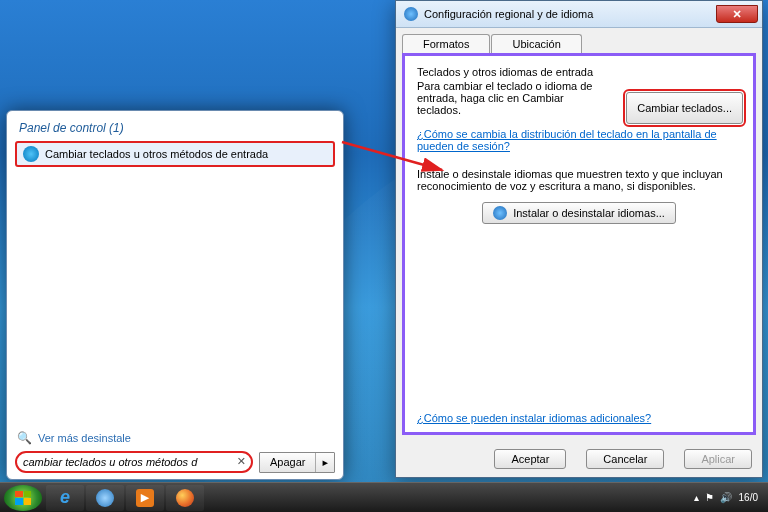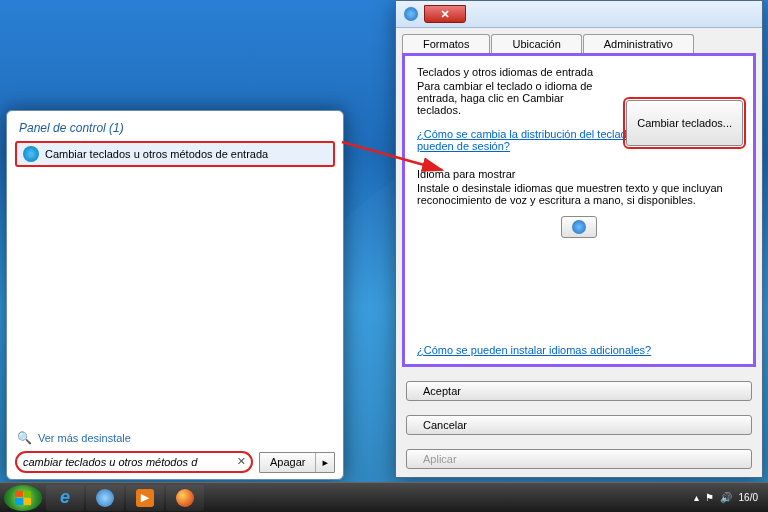--- a/index.html
+++ b/index.html
@@ -31,27 +31,27 @@
 .title-text { flex: 1; }
 .close-btn { width: 42px; height: 18px; margin-right: 4px; background: linear-gradient(#e97c7c,#c52b1e); border: 1px solid #8a1a10; border-radius: 0 0 3px 3px; color: #fff; display: flex; align-items: center; justify-content: center; font-weight: bold; font-size: 10px; }
 .tab-strip { display: flex; padding: 6px 6px 0; background: #f0f0f0; }
 .tab { padding: 3px 20px; border: 1px solid #9c9c9c; border-bottom: 0; background: #f7f7f7; margin-right: 1px; border-radius: 3px 3px 0 0; position: relative; }
 .tab.active { background: #fff; z-index: 2; }
 .tab-hi { border: 2px solid #e02020; padding: 1px 6px; }
 .tab-body { flex: 1; margin: 0 6px 6px; background: #fff; border: 3px solid #8b5cf6; padding: 10px 12px; position: relative; }
 .group-label { margin-bottom: 2px; }
 .group-desc { margin: 0 0 8px; max-width: 190px; }
 .btn { border: 1px solid #8a8a8a; background: linear-gradient(#fdfdfd,#e2e2e2); border-radius: 3px; padding: 3px 10px; display: inline-flex; align-items: center; gap: 6px; }
-.btn-hi { position: absolute; right: 10px; top: 44px; padding: 16px 10px; outline: 2px solid #e02020; outline-offset: 1px; }
+.btn-hi { position: absolute; right: 10px; top: 36px; padding: 9px 10px; outline: 2px solid #e02020; outline-offset: 1px; }
 .link { color: #0066cc; text-decoration: underline; display: inline-block; }
 .section2 { margin-top: 16px; }
 .install-btn-row { text-align: center; margin-top: 10px; }
 .install-icon { width: 14px; height: 14px; background: radial-gradient(#6ec0ff,#1e6bb8); border-radius: 50%; }
 .footer-links-dialog { position: absolute; bottom: 8px; left: 12px; }
-.dialog-footer { display: flex; justify-content: flex-end; gap: 14px; padding: 8px 10px; background: #f0f0f0; flex-direction: column; }
+.dialog-footer { display: flex; justify-content: flex-end; gap: 20px; padding: 8px 10px; background: #f0f0f0; }
 .dialog-footer .btn { padding: 3px 16px; }
 .dialog-footer .btn.disabled { color: #999; }
 .arrow-annot { position: absolute; pointer-events: none; top: 130px; left: 342px; width: 110px; height: 50px; }
 .arrow-annot svg { overflow: visible; }
 </style>
 </head>
 <body>
 
 <div class="desktop-swirl"></div>
 
@@ -73,41 +73,41 @@
     <div class="shutdown-btn">
       <span class="lbl">Apagar</span>
       <span class="arrow">▸</span>
     </div>
   </div>
 </div>
 
 <div class="dialog">
   <div class="title-bar">
     <span class="title-icon"></span>
+    <span class="title-text">Configuración regional y de idioma</span>
     <div class="close-btn">
         <span>✕</span>
       </div>
   </div>
   <div class="tab-strip">
     <div class="tab">Formatos</div>
     <div class="tab">Ubicación</div>
-    <div class="tab">Administrativo</div>
   </div>
   <div class="tab-body">
     <div class="group-label">Teclados y otros idiomas de entrada</div>
     <div class="group-desc">Para cambiar el teclado o idioma de entrada, haga clic en Cambiar teclados.</div>
     <button class="btn btn-hi">Cambiar teclados...</button>
     <a class="link" style="margin-top:4px;max-width:330px">¿Cómo se cambia la distribución del teclado en la pantalla de pueden de sesión?</a>
 
     <div class="section2">
-      <div class="group-label">Idioma para mostrar</div>
       <div class="group-desc" style="max-width:330px">Instale o desinstale idiomas que muestren texto y que incluyan reconocimiento de voz y escritura a mano, si disponibles.</div>
       <div class="install-btn-row">
         <button class="btn">
           <span class="install-icon"></span>
+          <span>Instalar o desinstalar idiomas...</span>
         </button>
       </div>
     </div>
 
     <div class="footer-links-dialog">
       <a class="link">¿Cómo se pueden instalar idiomas adicionales?</a>
     </div>
   </div>
   <div class="dialog-footer">
     <button class="btn">Aceptar</button>

